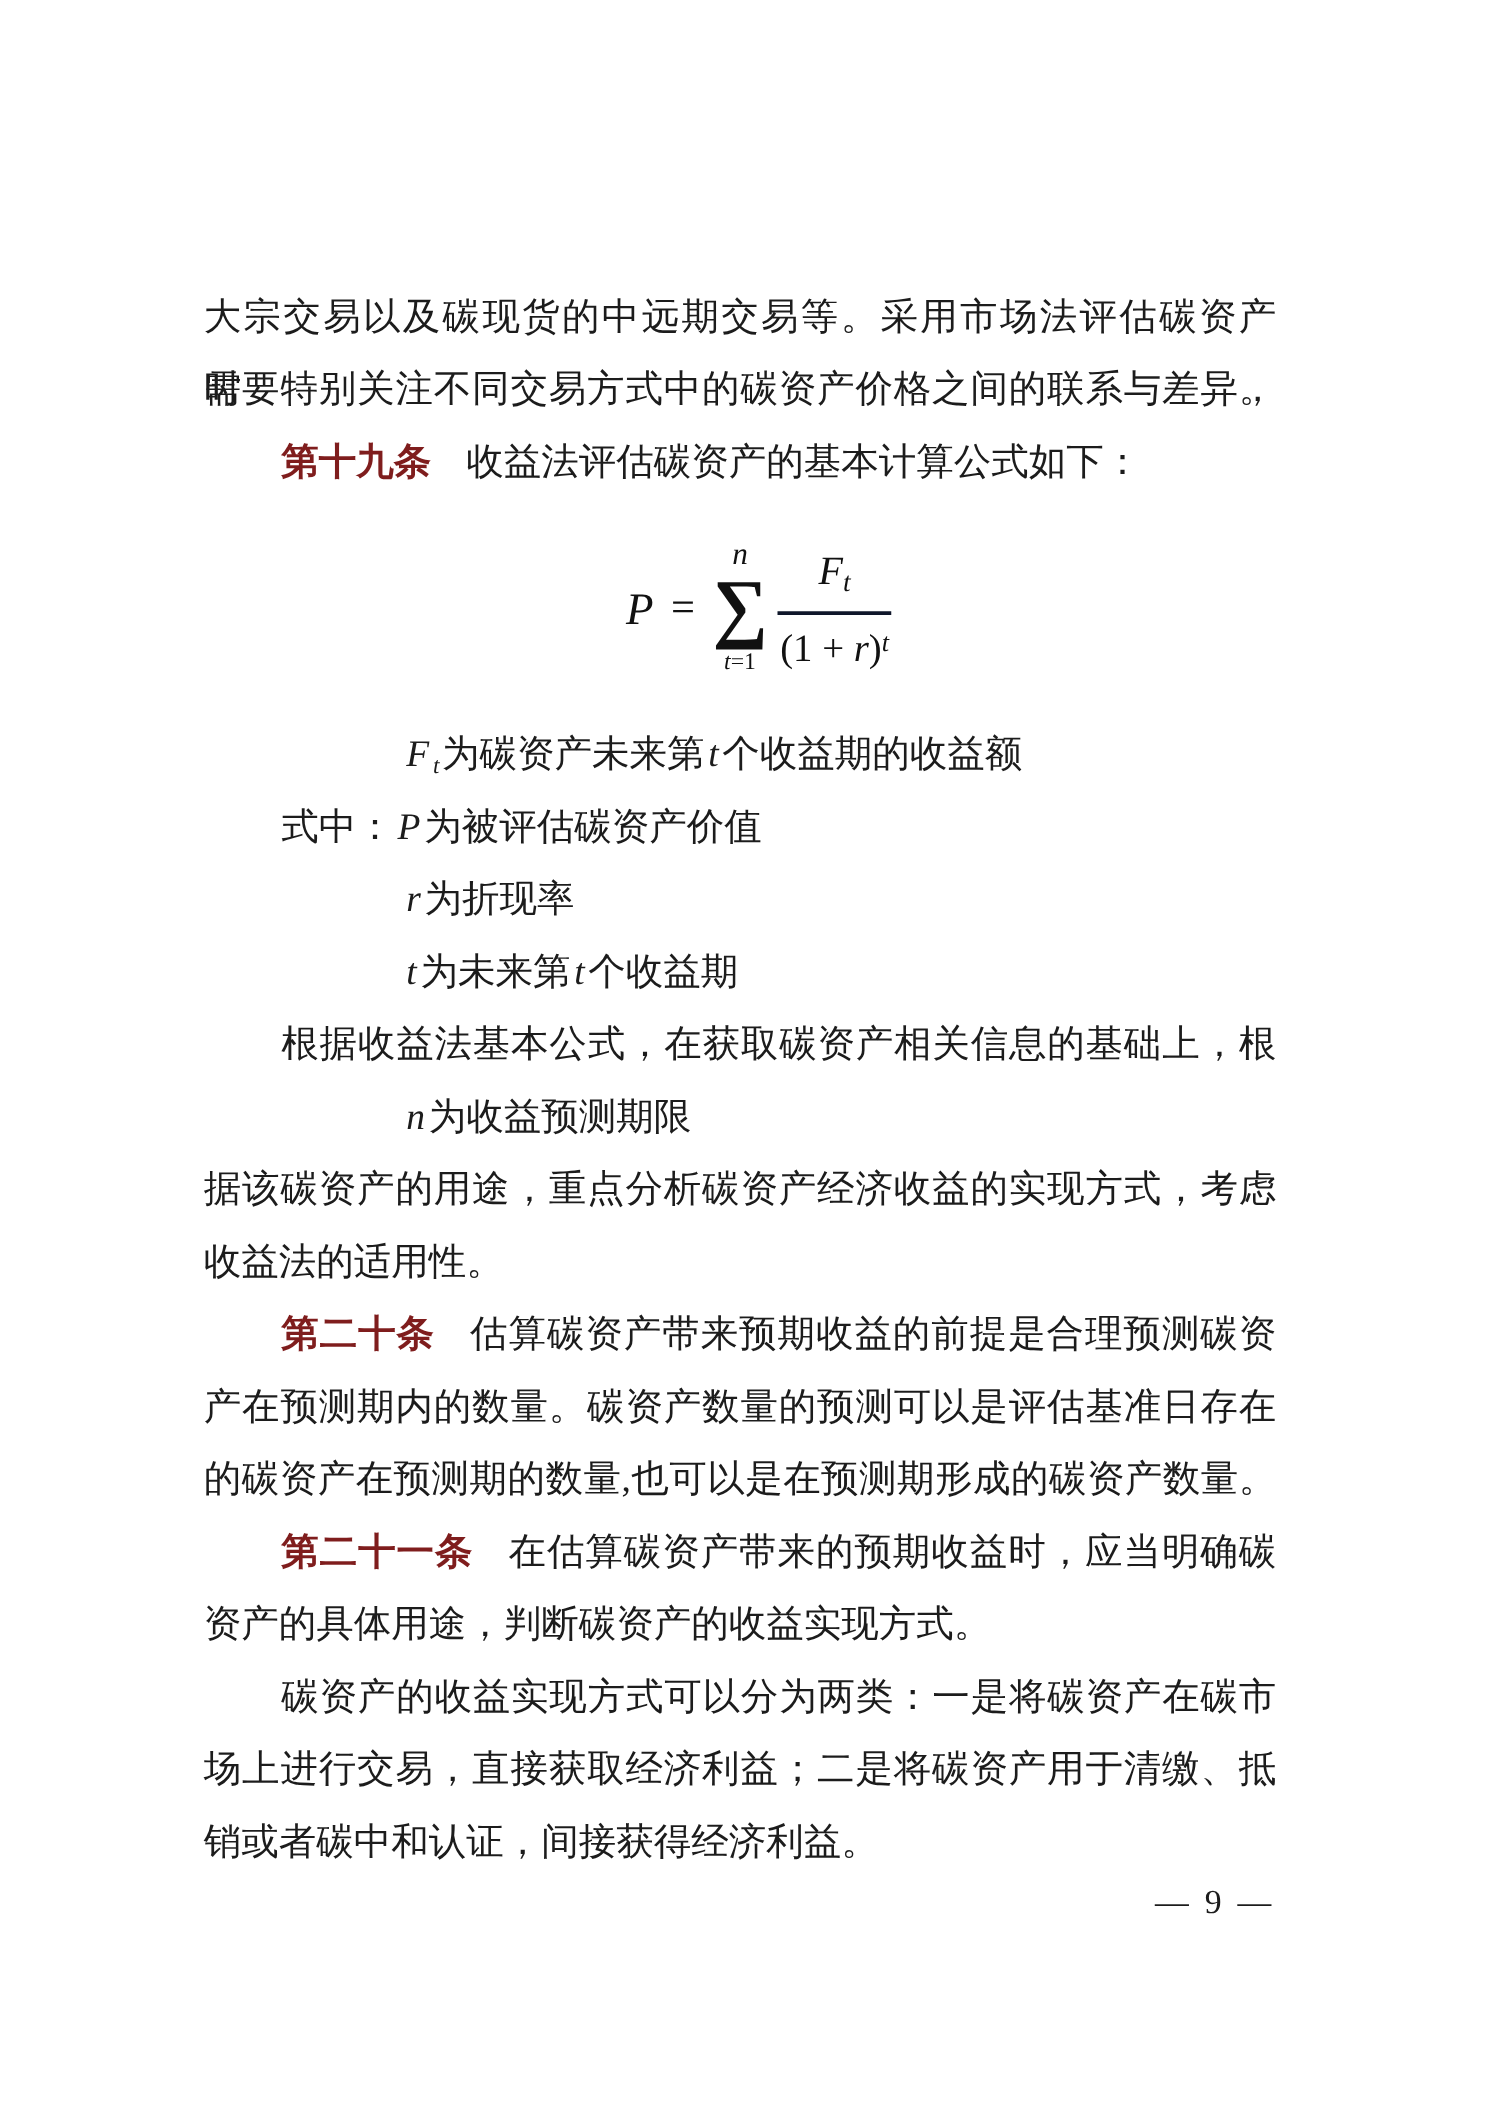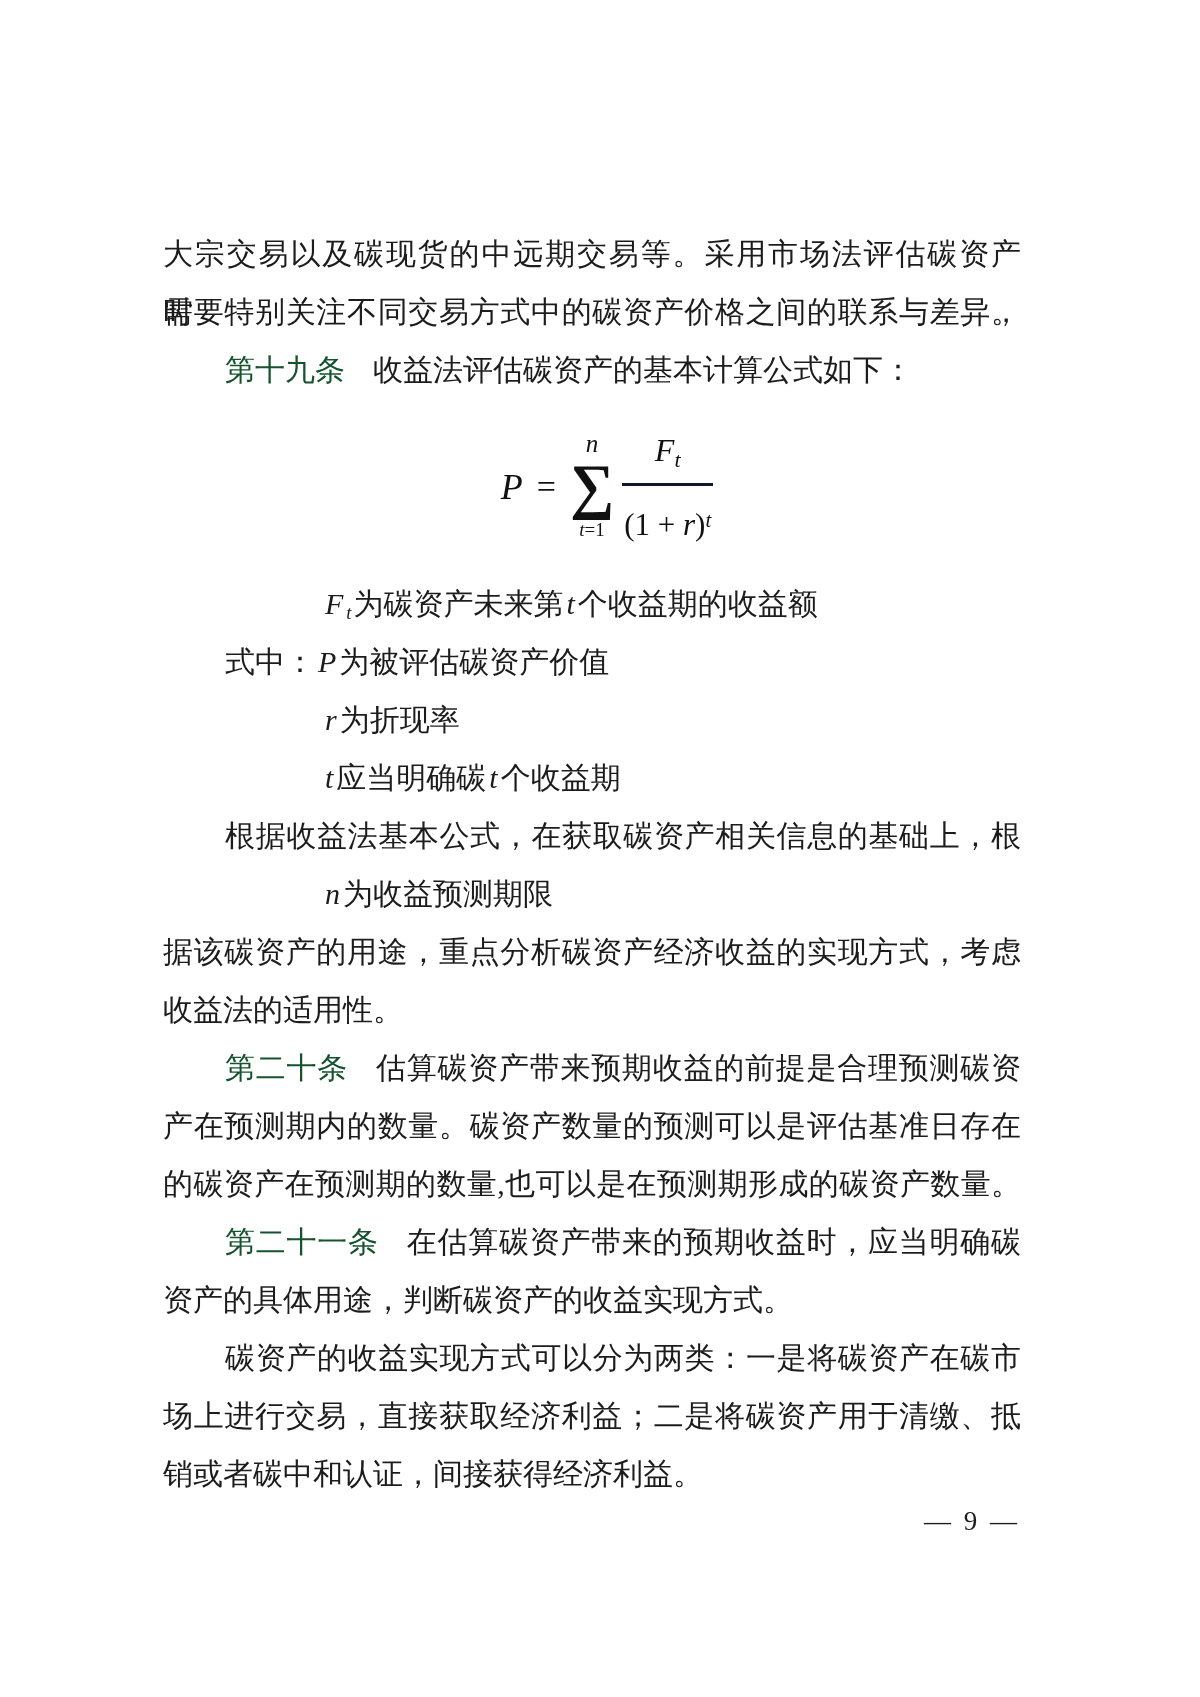--- a/index.html
+++ b/index.html
@@ -23,21 +23,21 @@
     font-size:30px;
     white-space:normal;
   }
   .line.just{
     text-align:justify;
     text-align-last:justify;
   }
   .ind-para{padding-left:62px;}
   .ind-sym{padding-left:159px;}
   .seg-plain{}
-  .seg-heading{font-weight:normal;margin-right:28px;color:#14532d;}
+  .seg-heading{font-weight:bold;margin-right:28px;color:#7f1d1d;}
   .seg-math{font-style:italic;padding:0 3px;}
   .seg-sub{font-style:italic;font-size:0.62em;vertical-align:-0.28em;padding-right:2px;}
   
   .formula{
     height:176px;
     display:flex;
     align-items:center;
     justify-content:center;
     transform:translateX(15px);
     color:#111;
@@ -64,21 +64,21 @@
     font-size:32px;
     line-height:36px;
     padding:0 10px 5px 10px;
     border-bottom:3px solid #0f172a;
   }
   .f-num i{font-style:italic;}
   .f-num sub{font-style:italic;font-size:22px;vertical-align:-6px;}
   .f-den{
     font-size:31px;
     line-height:36px;
-    padding:16px 2px 0 2px;
+    padding:4px 2px 0 2px;
   }
   .f-den i{font-style:italic;}
   .f-den sup{font-style:italic;font-size:21px;vertical-align:8px;}
   .page-number{
     position:absolute;
     top:1506px;
     right:180px;
     font-size:27px;
     letter-spacing:3px;
     color:#1c1c1c;
@@ -107,21 +107,21 @@
       <span class="f-frac">
         <span class="f-num"><i>F</i><sub>t</sub></span>
         <span class="f-den"><span>(1 + </span><i>r</i><span>)</span><sup>t</sup></span>
       </span>
     </div>
 
     <div id="body-lines">
         <div class="line ind-sym"><span class="seg-math">F</span><span class="seg-sub">t</span><span class="seg-plain">为碳资产未来第</span><span class="seg-math">t</span><span class="seg-plain">个收益期的收益额</span></div>
         <div class="line ind-para"><span class="seg-plain">式中：</span><span class="seg-math">P</span><span class="seg-plain">为被评估碳资产价值</span></div>
         <div class="line ind-sym"><span class="seg-math">r</span><span class="seg-plain">为折现率</span></div>
-        <div class="line ind-sym"><span class="seg-math">t</span><span class="seg-plain">应当明确碳</span><span class="seg-math">t</span><span class="seg-plain">个收益期</span></div>
+        <div class="line ind-sym"><span class="seg-math">t</span><span class="seg-plain">为未来第</span><span class="seg-math">t</span><span class="seg-plain">个收益期</span></div>
         <div class="line just ind-para"><span class="seg-plain">根据收益法基本公式，在获取碳资产相关信息的基础上，根</span></div>
         <div class="line ind-sym"><span class="seg-math">n</span><span class="seg-plain">为收益预测期限</span></div>
         <div class="line just"><span class="seg-plain">据该碳资产的用途，重点分析碳资产经济收益的实现方式，考虑</span></div>
         <div class="line"><span class="seg-plain">收益法的适用性。</span></div>
         <div class="line just ind-para"><span class="seg-heading">第二十条</span><span class="seg-plain">估算碳资产带来预期收益的前提是合理预测碳资</span></div>
         <div class="line just"><span class="seg-plain">产在预测期内的数量。碳资产数量的预测可以是评估基准日存在</span></div>
         <div class="line just"><span class="seg-plain">的碳资产在预测期的数量,也可以是在预测期形成的碳资产数量。</span></div>
         <div class="line just ind-para"><span class="seg-heading">第二十一条</span><span class="seg-plain">在估算碳资产带来的预期收益时，应当明确碳</span></div>
         <div class="line"><span class="seg-plain">资产的具体用途，判断碳资产的收益实现方式。</span></div>
         <div class="line just ind-para"><span class="seg-plain">碳资产的收益实现方式可以分为两类：一是将碳资产在碳市</span></div>

